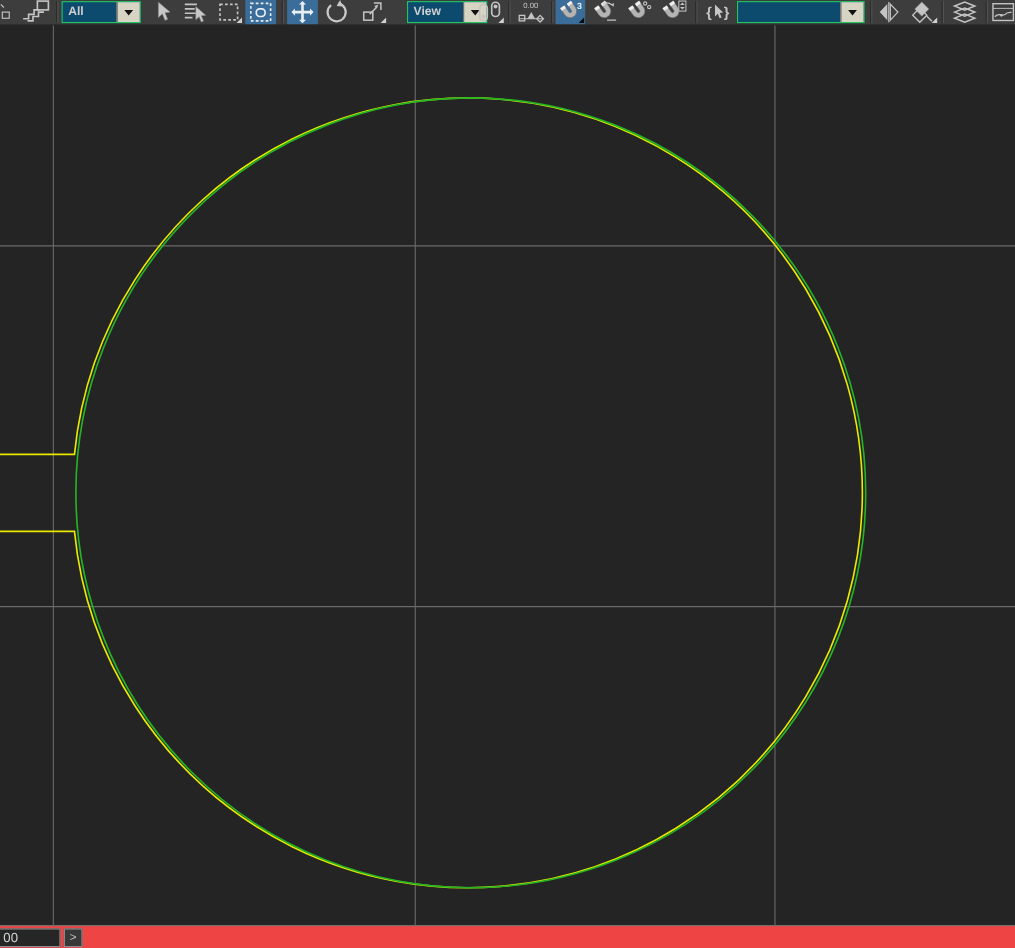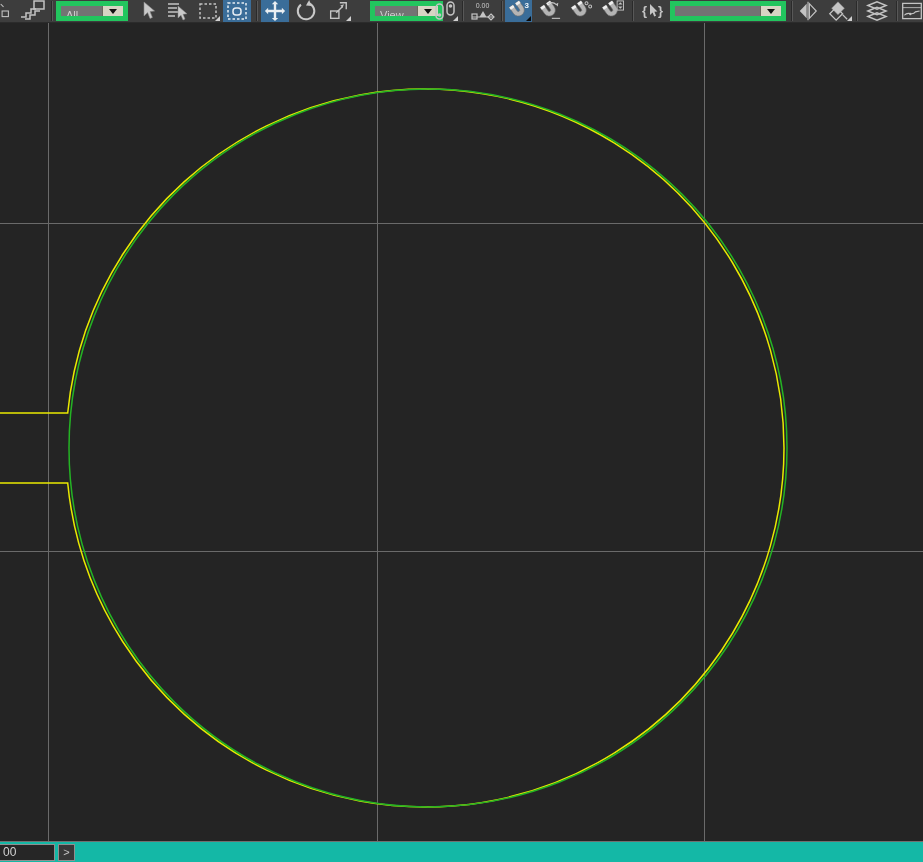--- a/index.html
+++ b/index.html
@@ -13,42 +13,42 @@
   .tbtn { position:absolute; top:0; height:22px; display:flex; align-items:center;
           justify-content:center; background:transparent; }
   .tbtn.active { background:#3a6d99; }
   .tick { position:absolute; right:1px; bottom:1px; width:0; height:0;
           border-left:5px solid transparent; border-bottom:5px solid #d0d0d0; }
   .tbtn.active .tick { border-bottom-color:#0b0b0b; }
   .sep { position:absolute; top:1px; width:2px; height:20px;
          border-left:1px solid #2a2a2a; border-right:1px solid #585858; }
 
   .dropdown { position:absolute; top:1px; height:20px; display:flex;
-              border:5px solid #22c55e; background:#737373; }
+              border:1px solid #22c55e; background:#0c4a6e;font-weight:bold; }
   .dd-value { flex:1; color:#cfcfcf; font-size:11px; line-height:18px;
               padding-left:5px; overflow:hidden; white-space:nowrap; }
   .dd-arrow { width:21px; background:#d8d4c4; border-left:1px solid #6a675c;
               display:flex; align-items:center; justify-content:center; }
   .dd-arrow .tri { width:0; height:0; border-left:4px solid transparent;
                    border-right:4px solid transparent; border-top:5px solid #111; }
 
   .manip-label { font-size:7px; color:#c8c8c8; line-height:7px; text-align:center; }
   .badge3 { position:absolute; top:1px; right:3px; font-size:8px; font-weight:bold;
             color:#eef4f8; }
   .brace { font-size:13px; color:#c6c6c6; font-weight:bold; line-height:20px; }
 
   svg.ic { display:block; }
 
   
   .viewport { position:absolute; left:0; top:23px; width:923px; height:818px;
               background:#242424; }
 
   
   .bottombar { position:absolute; left:0; top:841px; width:923px; height:21px;
-               background:#14b8a6; border-top:1px solid #707070;text-decoration:underline; }
+               background:#ef4444; border-top:1px solid #707070;text-decoration:underline; }
   .frame-field { position:absolute; left:-2px; top:2px; width:57px; height:17px;
                  background:#262626; border:1px solid #8f8f8f;
                  color:#d2d2d2; font-size:12px; line-height:15px; padding-left:4px; }
   .next-btn { position:absolute; left:58px; top:2px; width:17px; height:17px;
               background:#383838; border:1px solid #8f8f8f; color:#c4c4c4;
               font-size:11px; line-height:15px; text-align:center; }
 </style>
 </head>
 <body>
 

